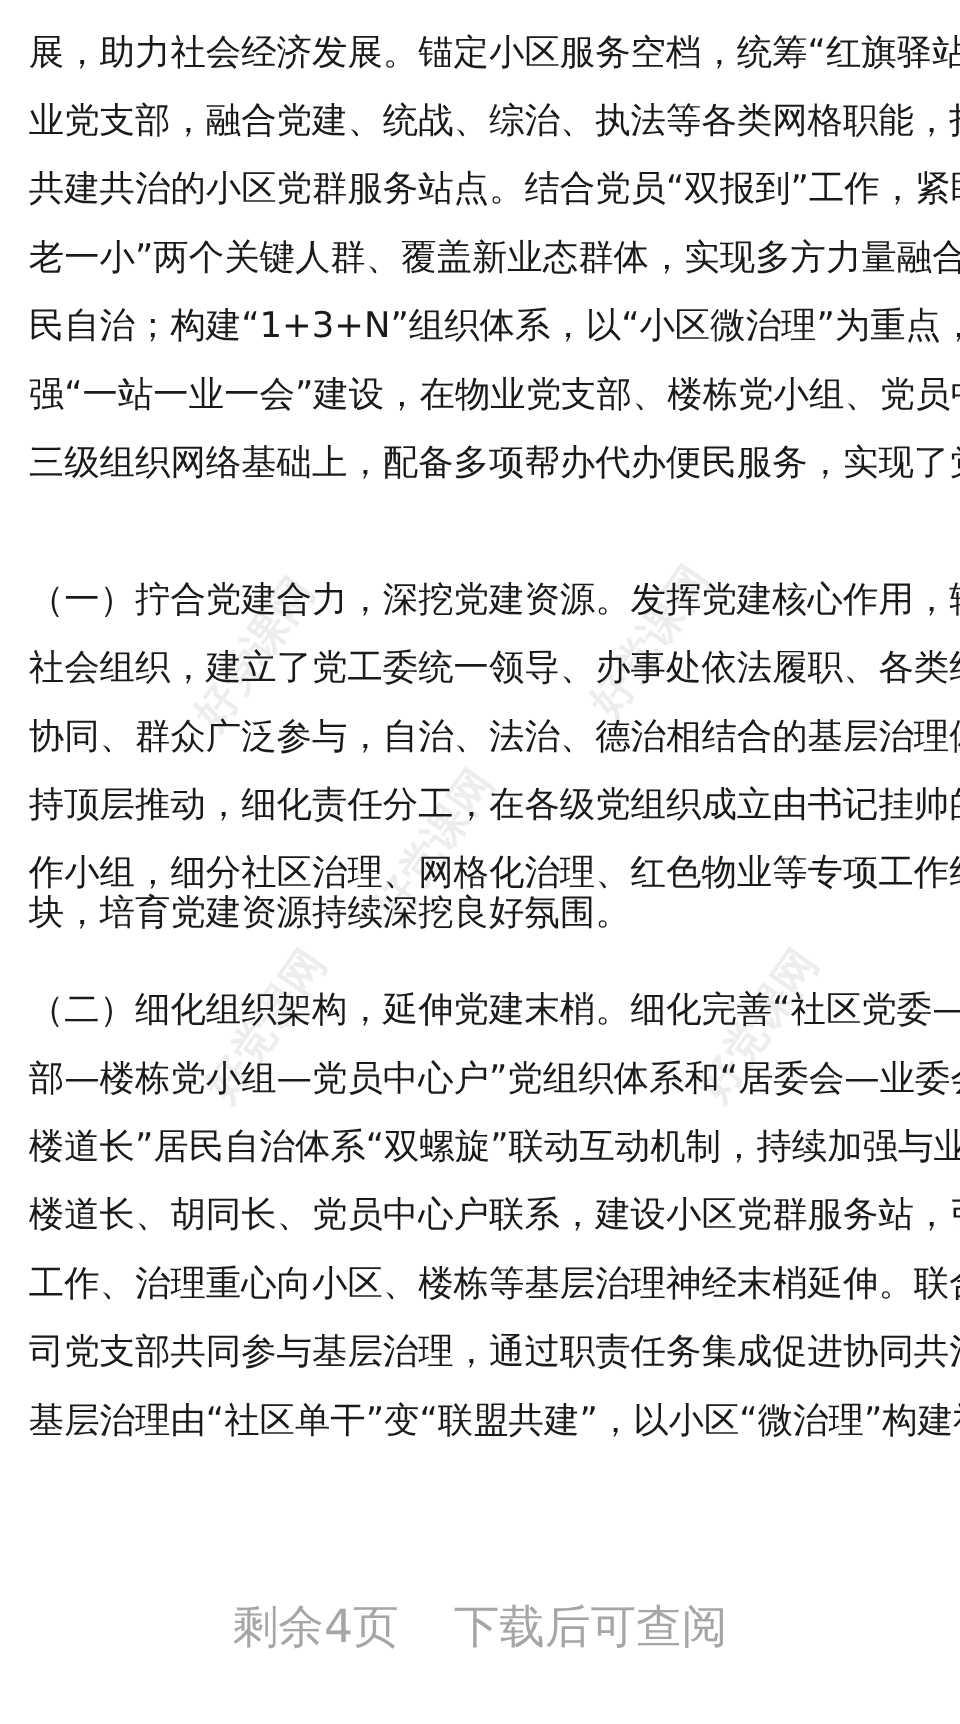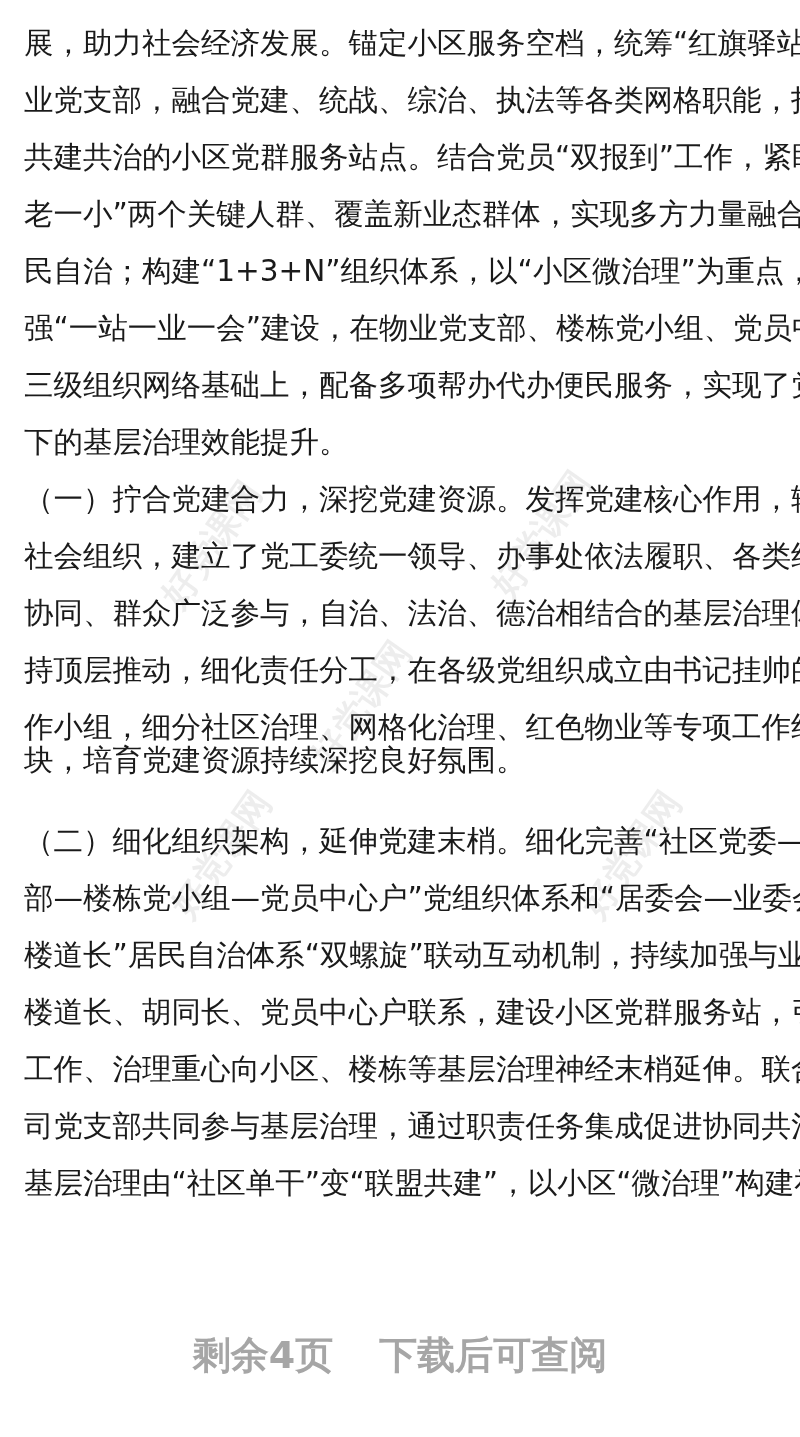--- a/index.html
+++ b/index.html
@@ -7,21 +7,21 @@
          font-family: "DejaVu Sans", "Liberation Sans", sans-serif; }
   .page { position: absolute; left: 0; top: 0; width: 800px; height: 1437px; }
   .line { position: absolute; left: 24px; width: 752px; height: 57px; line-height: 57px;
           font-size: 29.5px; color: #1a1a1a; white-space: nowrap; text-align: justify;
           text-align-last: justify; letter-spacing: 0; }
   .line.last { text-align-last: left; }
   .watermark { position: absolute; color: rgba(0,0,0,0.07); font-size: 36px; font-weight: bold;
                transform: rotate(-55deg); transform-origin: center; white-space: nowrap;
                pointer-events: none; }
   .footer-note { position: absolute; left: 0; width: 800px; top: 1330px; height: 60px;
-                 text-align: center; font-size: 38px; font-weight: bold; color: #a6a6a6;
+                 text-align: center; font-size: 38px; font-weight: normal; color: #a6a6a6;
                  font-family: "DejaVu Sans", sans-serif; }
   .footer-note span { display: inline-block; }
   .footer-note .gap { width: 46px; }
 </style>
 </head>
 <body>
 
 <div class="page">
 
   <div class="watermark" style="left:140px; top:520px;">好党课网</div>
@@ -30,21 +30,20 @@
   <div class="watermark" style="left:150px; top:830px;">好党课网</div>
   <div class="watermark" style="left:560px; top:830px;">好党课网</div>
 
   <div class="line" style="top:15px;">展，助力社会经济发展。锚定小区服务空档，统筹“红旗驿站”、物</div>
   <div class="line" style="top:72px;">业党支部，融合党建、统战、综治、执法等各类网格职能，打造多方</div>
   <div class="line" style="top:129px;">共建共治的小区党群服务站点。结合党员“双报到”工作，紧盯“一</div>
   <div class="line" style="top:186px;">老一小”两个关键人群、覆盖新业态群体，实现多方力量融合下的居</div>
   <div class="line" style="top:243px;">民自治；构建“1+3+N”组织体系，以“小区微治理”为重点，加</div>
   <div class="line" style="top:300px;">强“一站一业一会”建设，在物业党支部、楼栋党小组、党员中心户</div>
   <div class="line" style="top:357px;">三级组织网络基础上，配备多项帮办代办便民服务，实现了党建引领</div>
-  <div class="line last" style="top:414px;">下的基层治理效能提升。</div>
   <div class="line" style="top:471px;">（一）拧合党建合力，深挖党建资源。发挥党建核心作用，辐射各类</div>
   <div class="line" style="top:528px;">社会组织，建立了党工委统一领导、办事处依法履职、各类组织积极</div>
   <div class="line" style="top:585px;">协同、群众广泛参与，自治、法治、德治相结合的基层治理体系；坚</div>
   <div class="line" style="top:642px;">持顶层推动，细化责任分工，在各级党组织成立由书记挂帅的党建工</div>
   <div class="line" style="top:699px;">作小组，细分社区治理、网格化治理、红色物业等专项工作组专题模</div>
   <div class="line last" style="top:732px;">块，培育党建资源持续深挖良好氛围。</div>
   <div class="line" style="top:813px;">（二）细化组织架构，延伸党建末梢。细化完善“社区党委—区党支</div>
   <div class="line" style="top:870px;">部—楼栋党小组—党员中心户”党组织体系和“居委会—业委会—</div>
   <div class="line" style="top:927px;">楼道长”居民自治体系“双螺旋”联动互动机制，持续加强与业委会、</div>
   <div class="line" style="top:984px;">楼道长、胡同长、党员中心户联系，建设小区党群服务站，引领党建</div>

